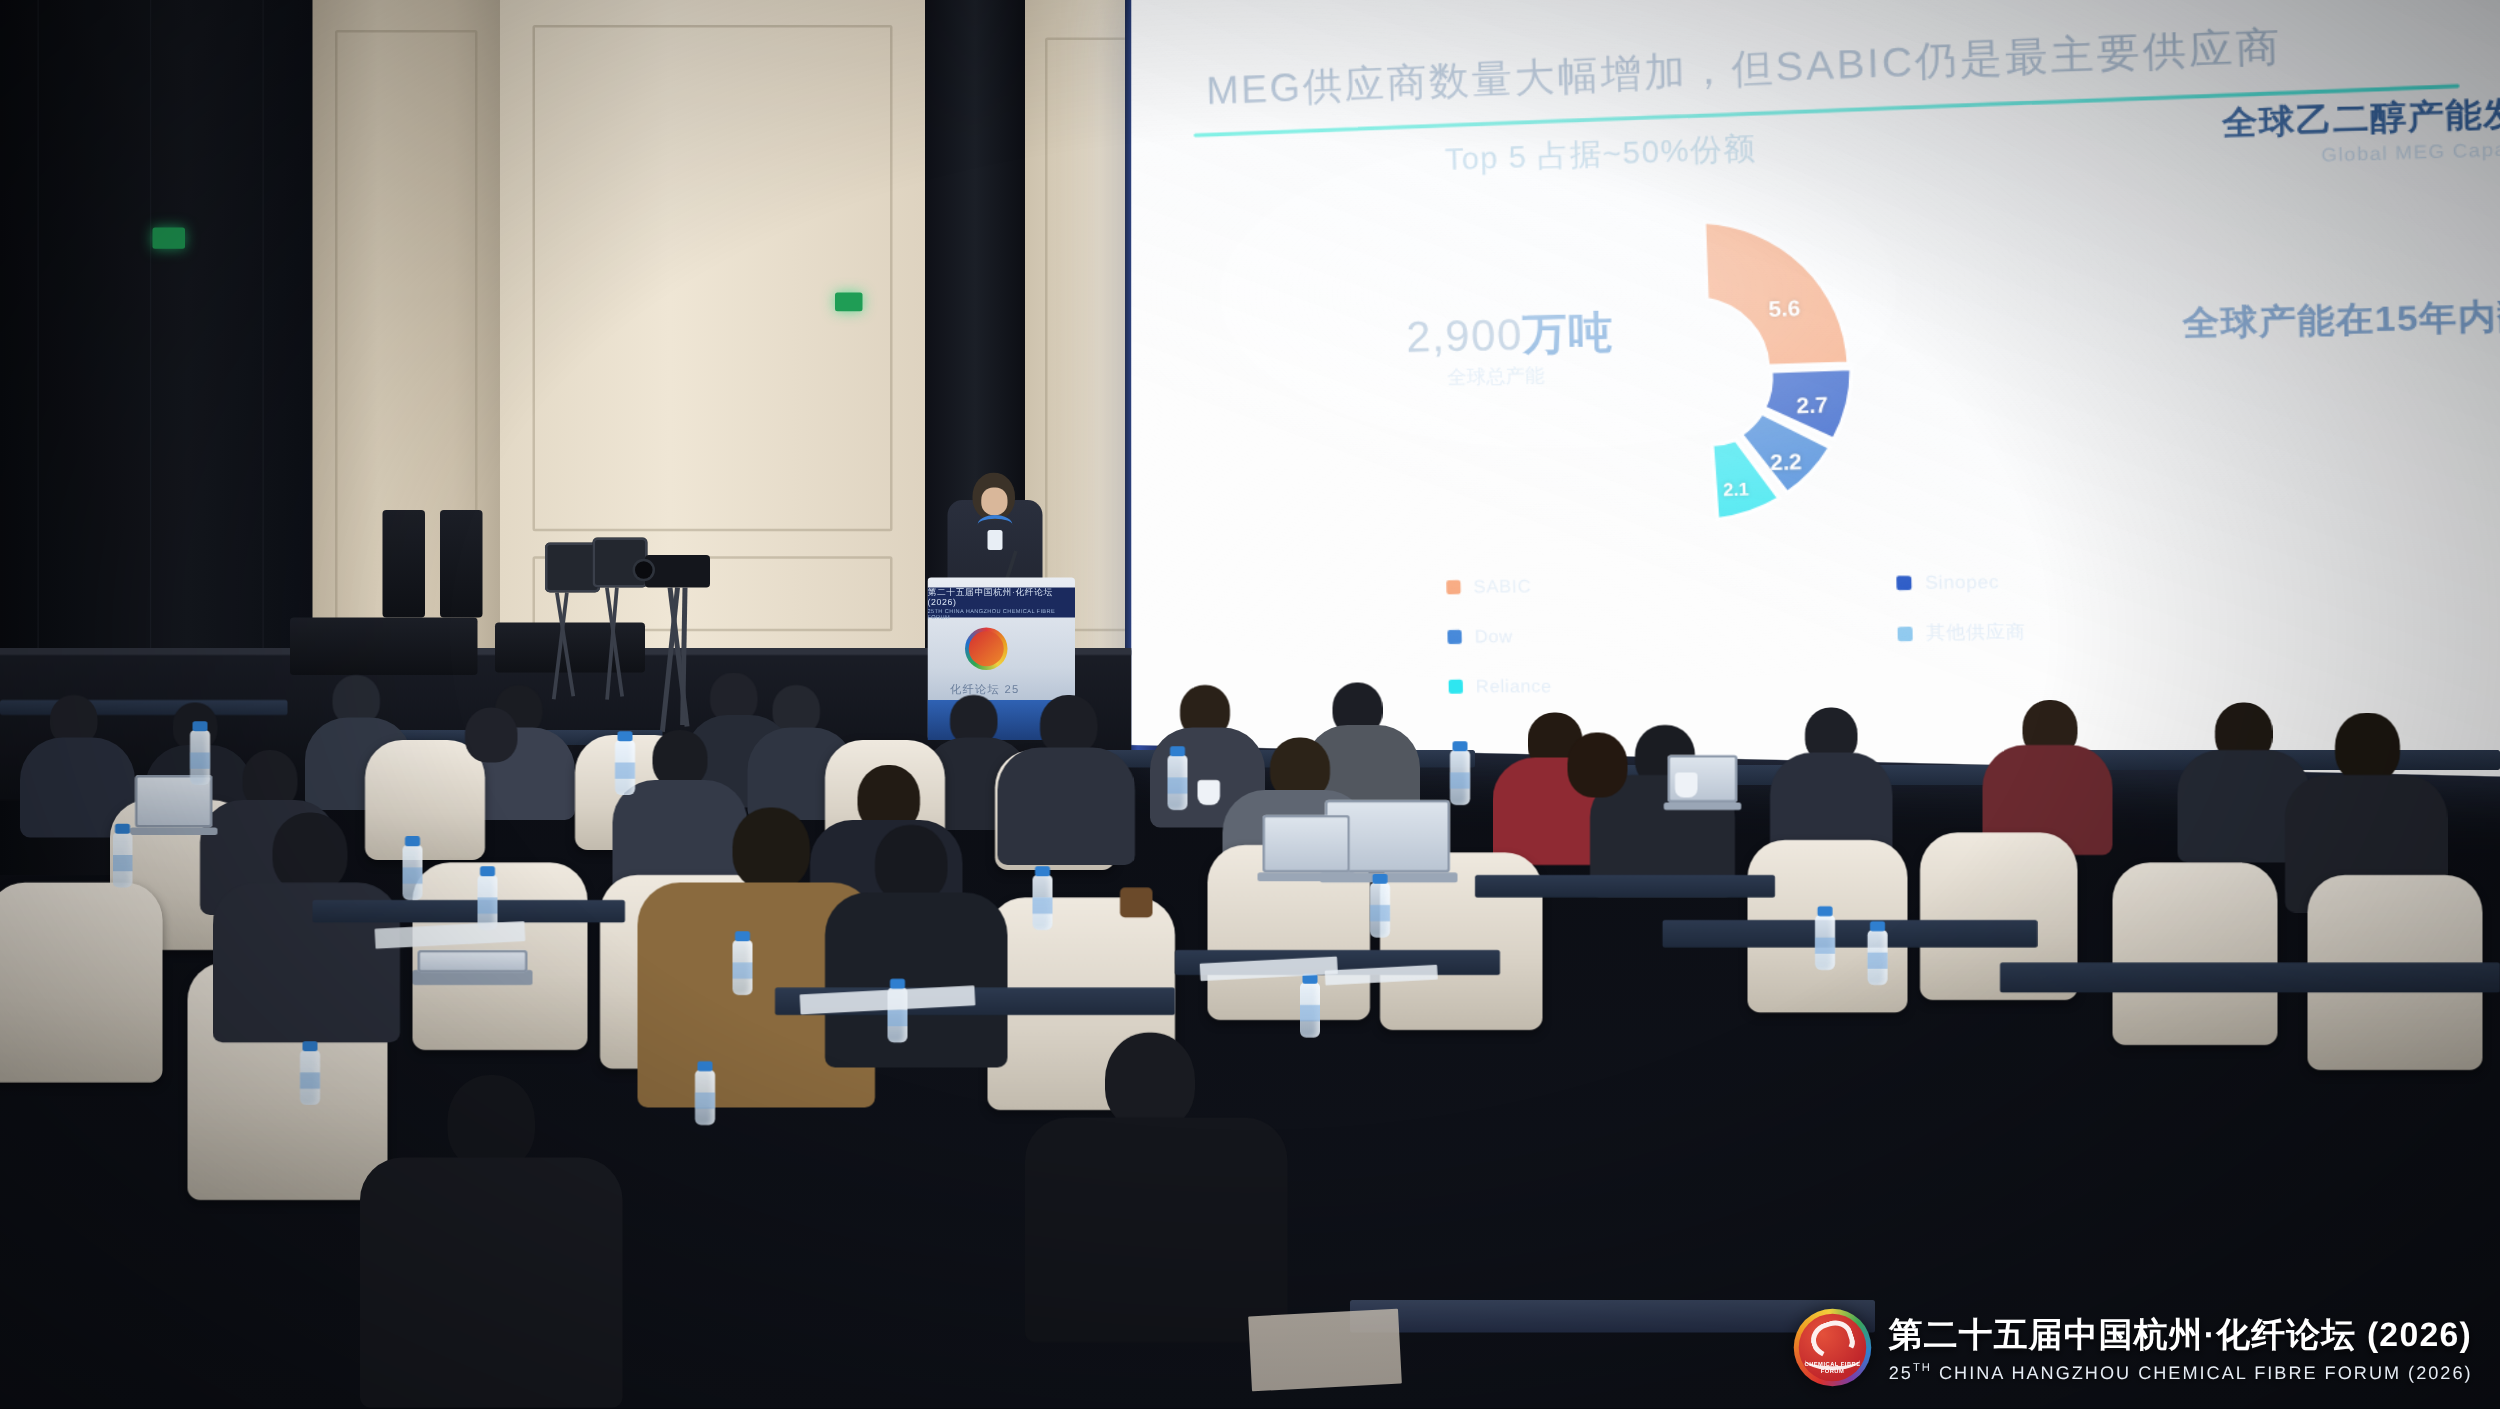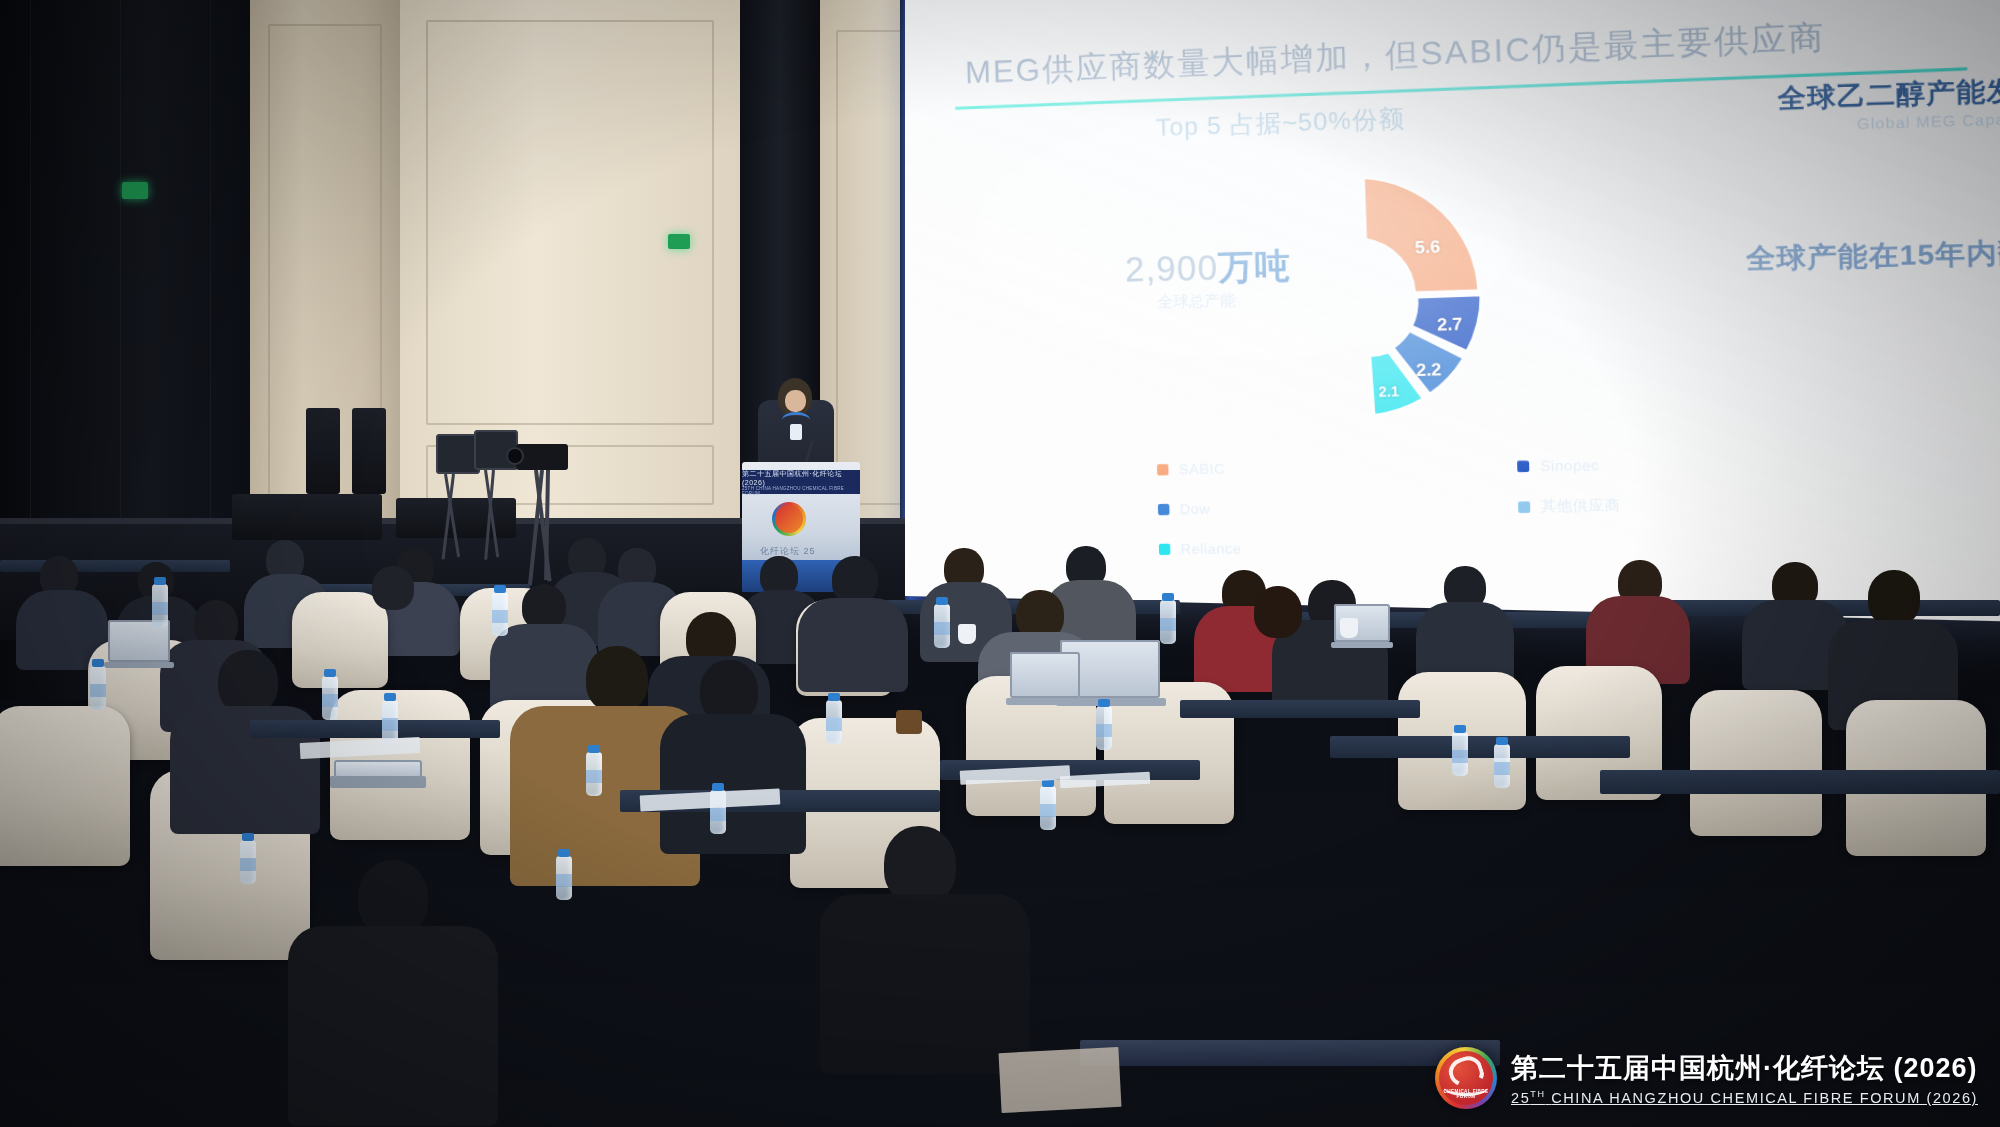--- a/index.html
+++ b/index.html
@@ -162,21 +162,21 @@
      border:4px solid rgba(255,255,255,.92);border-radius:50% 50% 40% 60%;
      border-bottom-color:transparent;transform:rotate(-18deg);}
   .wm-logo .arc{position:absolute;left:9px;bottom:13px;width:44px;height:16px;
      border-bottom:3px solid rgba(255,255,255,.9);border-radius:0 0 50% 50%;}
   .wm-logo .ring{position:absolute;left:7px;bottom:9px;right:7px;text-align:center;
      font-size:4.6px;color:#fff;letter-spacing:.4px;line-height:5.6px;font-weight:bold;}
   .wm-text{display:flex;flex-direction:column;gap:3px;}
   .wm-cn{font-size:27px;font-weight:bold;color:#ffffff;letter-spacing:1px;
      text-shadow:0 2px 6px rgba(0,0,0,.75);}
   .wm-en{font-size:14.5px;color:#e6ecf4;letter-spacing:1.6px;
-     text-shadow:0 2px 5px rgba(0,0,0,.75);text-decoration:underline;}
+     text-shadow:0 2px 5px rgba(0,0,0,.75);}
   .wm-en sup{font-size:9px;}
 </style>
 </head>
 <body>
 
 <div class="stage">
 
   <div class="hall"></div>
 
   <div class="wall-dark-left">

